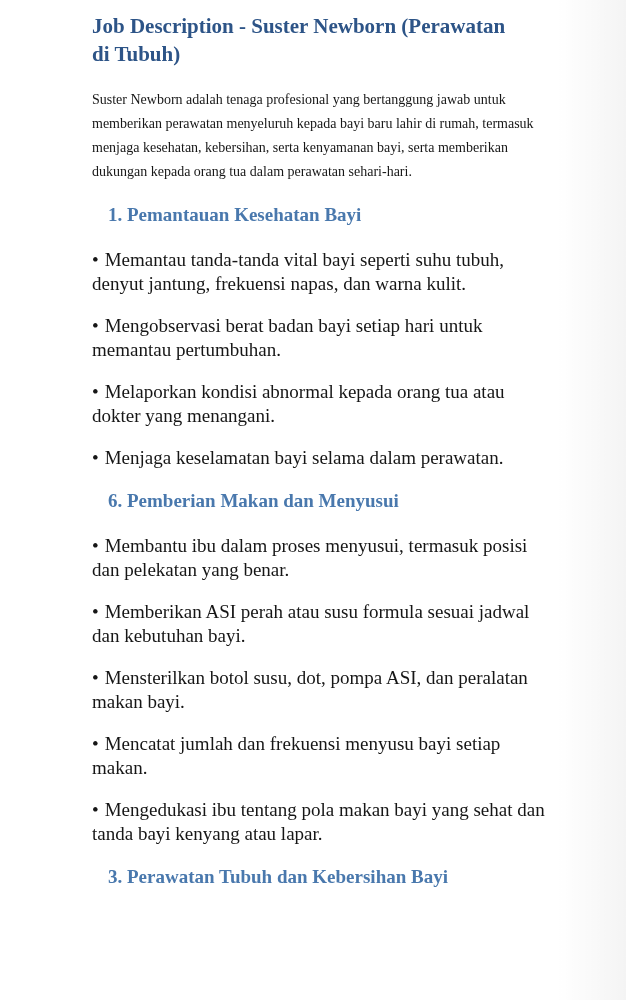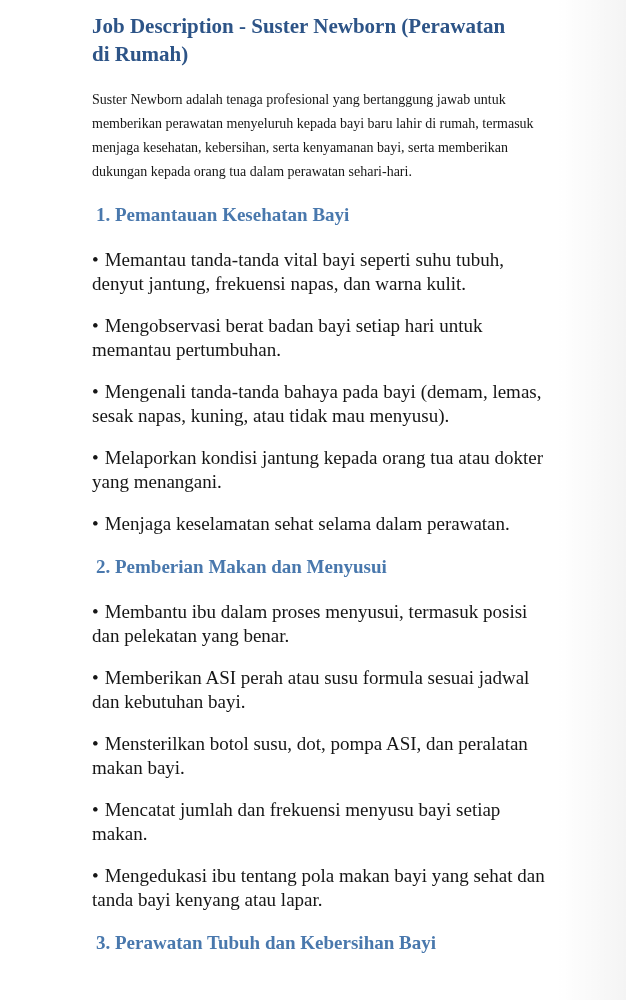--- a/index.html
+++ b/index.html
@@ -41,54 +41,53 @@
   .intro {
     font-size: 14px;
     line-height: 24px;
     margin: 0 0 18px 0;
   }
   .section-heading {
     font-size: 19px;
     font-weight: bold;
     color: #4978ad;
     line-height: 26px;
-    margin: 2px 0 20px 4px;
+    margin: 2px 0 20px 16px;
   }
   .bullet {
     font-size: 19px;
     line-height: 24px;
     margin: 16px 0 18px 0;
   }
   .bullet .glyph {
     margin-right: 6px;
   }
 </style>
 </head>
 <body>
 
 <div class="page">
 
   <h1 class="doc-title"><span>Job Description - Suster Newborn (Perawatan</span><br>
-    <span>di Rumah)</span></h1>
+    <span>di Tubuh)</span></h1>
 
   <p class="intro">Suster Newborn adalah tenaga profesional yang bertanggung jawab untuk memberikan perawatan menyeluruh kepada bayi baru lahir di rumah, termasuk menjaga kesehatan, kebersihan, serta kenyamanan bayi, serta memberikan dukungan kepada orang tua dalam perawatan sehari-hari.</p>
 
   <h2 class="section-heading">1. Pemantauan Kesehatan Bayi</h2>
 
   <p class="bullet"><span class="glyph">•</span><span>Memantau tanda-tanda vital bayi seperti suhu tubuh, denyut jantung, frekuensi napas, dan warna kulit.</span></p>
 
   <p class="bullet"><span class="glyph">•</span><span>Mengobservasi berat badan bayi setiap hari untuk memantau pertumbuhan.</span></p>
 
-  <p class="bullet"><span class="glyph">•</span><span>Mengenali tanda-tanda bahaya pada bayi (demam, lemas, sesak napas, kuning, atau tidak mau menyusu).</span></p>
 
-  <p class="bullet"><span class="glyph">•</span><span>Melaporkan kondisi jantung kepada orang tua atau dokter yang menangani.</span></p>
+  <p class="bullet"><span class="glyph">•</span><span>Melaporkan kondisi abnormal kepada orang tua atau dokter yang menangani.</span></p>
 
-  <p class="bullet"><span class="glyph">•</span><span>Menjaga keselamatan sehat selama dalam perawatan.</span></p>
+  <p class="bullet"><span class="glyph">•</span><span>Menjaga keselamatan bayi selama dalam perawatan.</span></p>
 
-  <h2 class="section-heading">2. Pemberian Makan dan Menyusui</h2>
+  <h2 class="section-heading">6. Pemberian Makan dan Menyusui</h2>
 
   <p class="bullet"><span class="glyph">•</span><span>Membantu ibu dalam proses menyusui, termasuk posisi dan pelekatan yang benar.</span></p>
 
   <p class="bullet"><span class="glyph">•</span><span>Memberikan ASI perah atau susu formula sesuai jadwal dan kebutuhan bayi.</span></p>
 
   <p class="bullet"><span class="glyph">•</span><span>Mensterilkan botol susu, dot, pompa ASI, dan peralatan makan bayi.</span></p>
 
   <p class="bullet"><span class="glyph">•</span><span>Mencatat jumlah dan frekuensi menyusu bayi setiap makan.</span></p>
 
   <p class="bullet"><span class="glyph">•</span><span>Mengedukasi ibu tentang pola makan bayi yang sehat dan tanda bayi kenyang atau lapar.</span></p>

